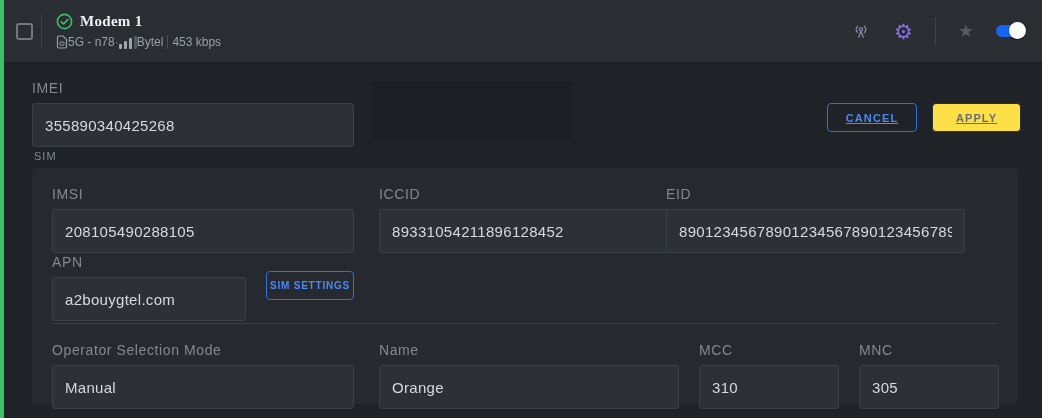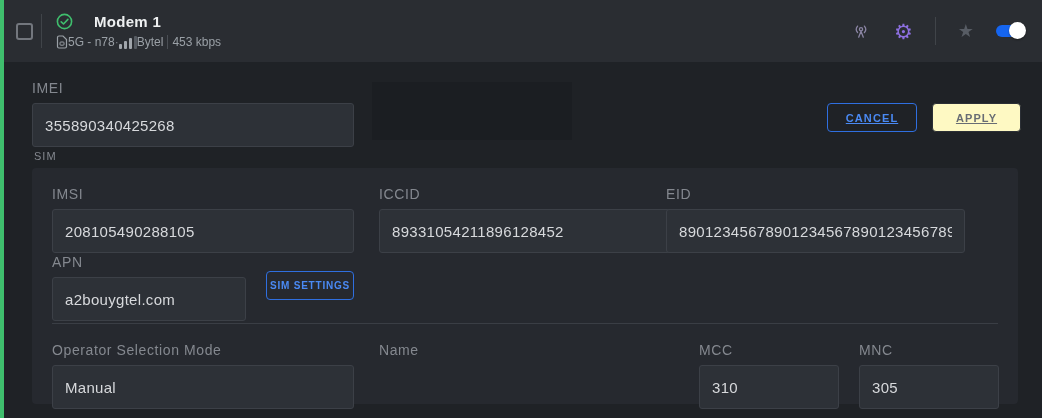--- a/index.html
+++ b/index.html
@@ -26,21 +26,21 @@
   }
   .checkbox {
     width: 17px; height: 17px;
     border: 2px solid #73777e; border-radius: 3px;
     margin-left: 12px; cursor: pointer;
     background: transparent; flex: 0 0 auto;
   }
   .vdiv { width: 1px; background: #404449; flex: 0 0 auto; }
   .hdr-div1 { height: 34px; margin-left: 8px; }
   .title-block { margin-left: 14px; }
-  .title-row { display: flex; align-items: center; gap: 21px; }
+  .title-row { display: flex; align-items: center; gap: 7px; font-family: Liberation Serif, serif; }
   .title { color: #eef0f1; font-size: 15px; font-weight: bold; letter-spacing: .3px; }
   .sub-row { display: flex; align-items: center; margin-top: 5px; color: #9aa0a6; font-size: 12px; }
   .sub-sep { color: #7c8187; font-size: 12px; }
   .sub-div { width: 1px; height: 14px; background: #4a4e54; margin: 0 4px; }
   .bars { display: flex; align-items: flex-end; gap: 2px; height: 13px; }
   .bars i { display: block; width: 3px; background: #a0a5ab; border-radius: 1px; }
   .bars i.b1 { height: 5px; } .bars i.b2 { height: 8px; } .bars i.b3 { height: 11px; }
   .bars i.b4 { height: 13px; background: #565b62; }
 
   .header-right { margin-left: auto; display: flex; align-items: center; margin-right: 16px; }
@@ -68,21 +68,21 @@
 
   .shadow-rect { position: absolute; left: 368px; top: 82px; width: 200px; height: 58px; background: rgba(0,0,0,.10); }
 
   .btn {
     position: absolute; height: 29px; border-radius: 4px;
     font-size: 11px; font-weight: bold; letter-spacing: 1.1px;
     font-family: "Liberation Sans", sans-serif; cursor: pointer;
     display: flex; align-items: center; justify-content: center; text-decoration: underline;
   }
   .btn-cancel { left: 823px; top: 103px; width: 90px; background: transparent; border: 1px solid #2f6fe0; color: #4a8af4; }
-  .btn-apply  { left: 928px; top: 103px; width: 89px; background: #fef9c3; border: 1px solid #2b2f35; color: #686d74; }
+  .btn-apply  { left: 928px; top: 103px; width: 89px; background: #fde047; border: 1px solid #2b2f35; color: #686d74; }
 
   .section-label { position: absolute; left: 30px; top: 150px; color: #84888f; font-size: 11px; letter-spacing: 1px; }
 
   .panel {
     position: absolute; left: 28px; top: 168px; width: 986px; height: 236px;
     background: #26292f; border-radius: 4px;
   }
   .panel-divider { position: absolute; left: 20px; right: 20px; top: 155px; height: 1px; background: #3a3e45; }
 
   .btn-sim-settings {
@@ -193,20 +193,21 @@
 
     <div class="panel-divider"></div>
 
     <div class="field" style="left:20px; top:174px; width:302px;">
       <div class="label">Operator Selection Mode</div>
       <input class="input" value="Manual" style="">
     </div>
 
     <div class="field" style="left:347px; top:174px; width:300px;">
       <div class="label">Name</div>
+      <input class="input" value="Orange" style="">
     </div>
 
     <div class="field" style="left:667px; top:174px; width:140px;">
       <div class="label">MCC</div>
       <input class="input" value="310" style="">
     </div>
 
     <div class="field" style="left:827px; top:174px; width:140px;">
       <div class="label">MNC</div>
       <input class="input" value="305" style="">

